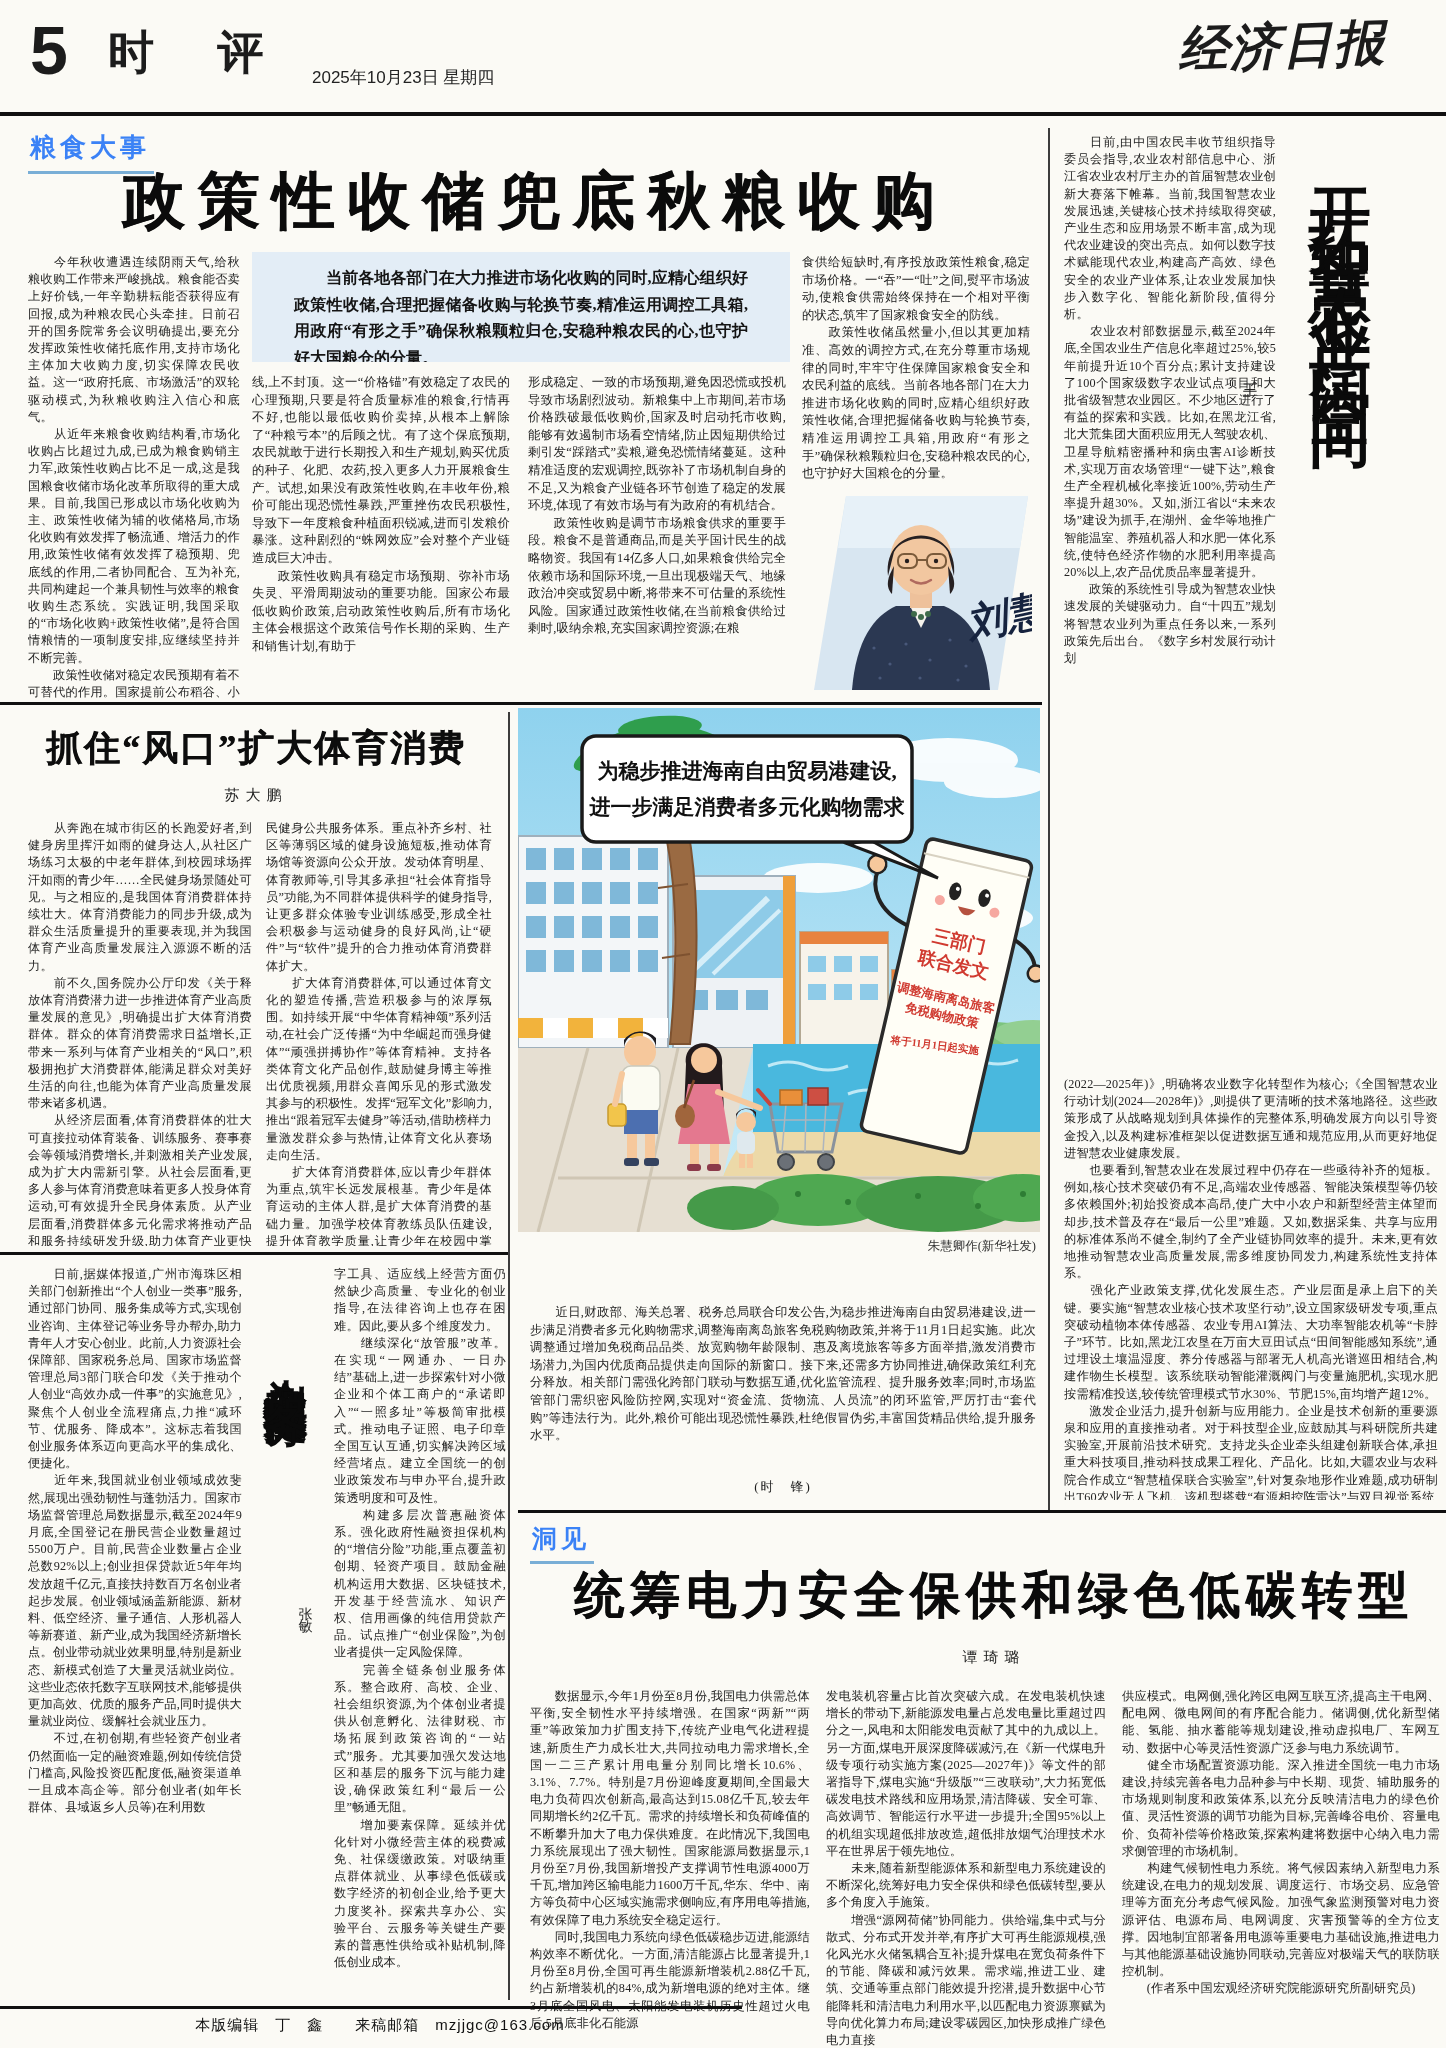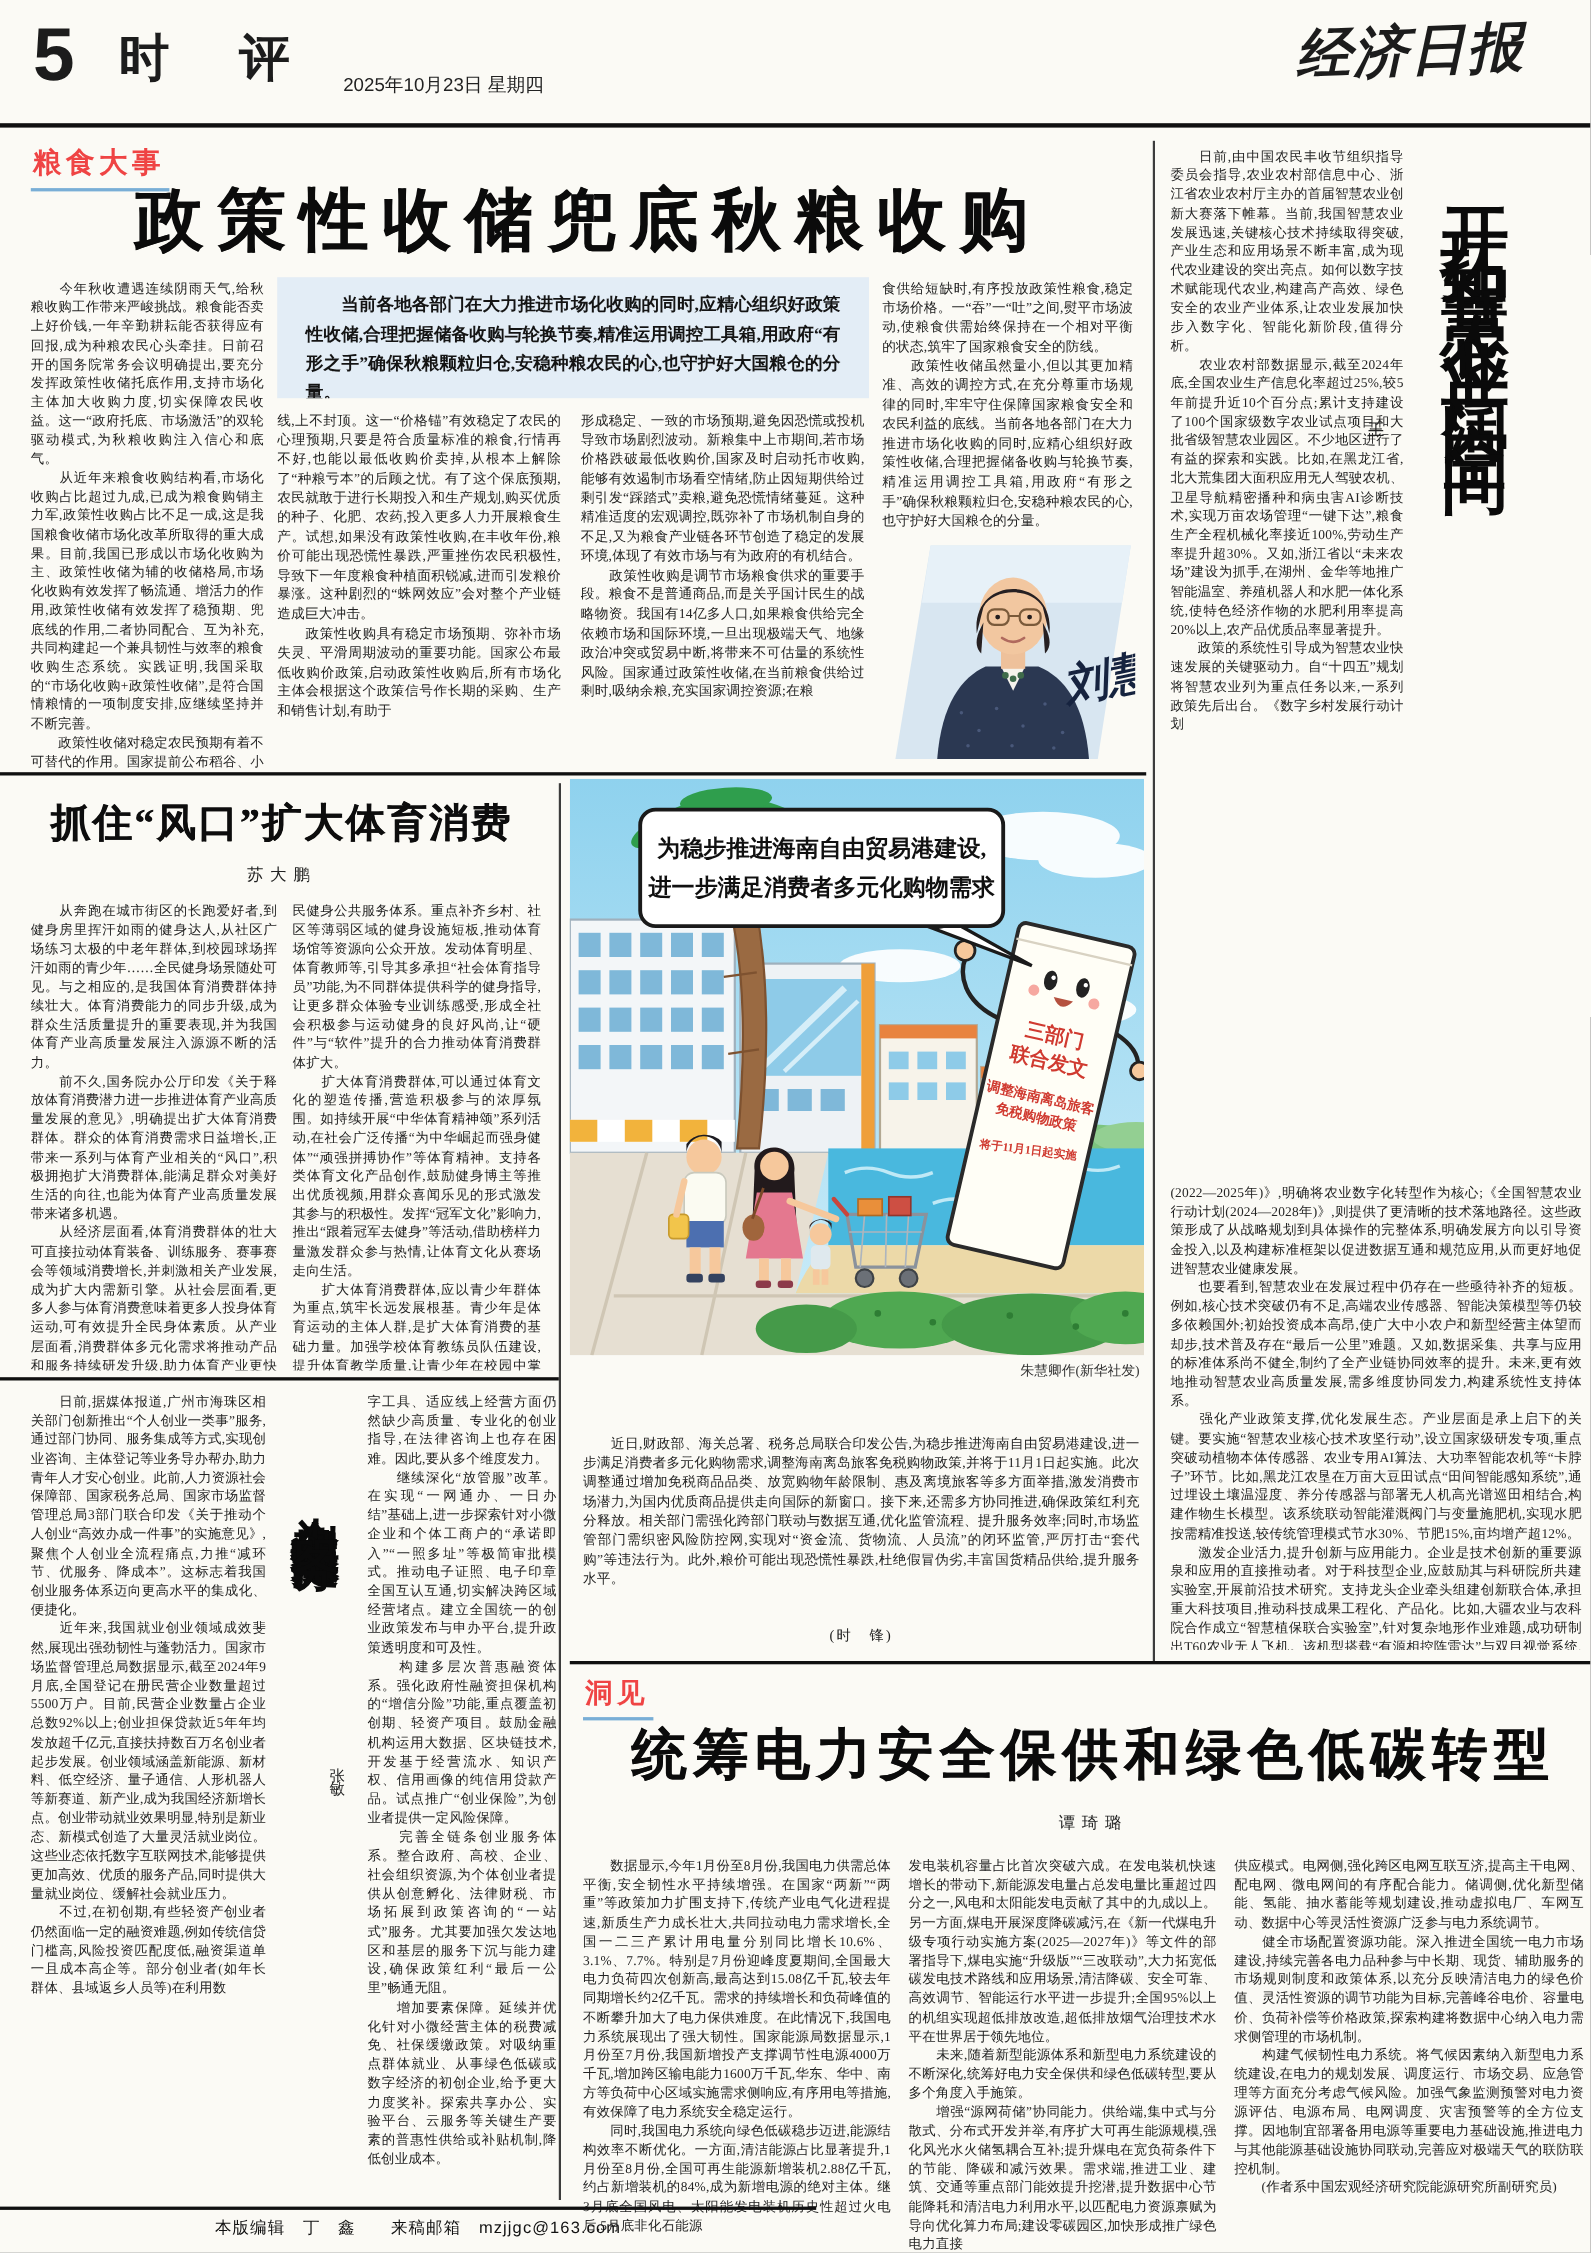--- a/index.html
+++ b/index.html
@@ -11,31 +11,31 @@
        overflow:hidden;color:#232323;letter-spacing:.2px}
   .col-sm{font-size:12.2px;line-height:17.2px}
   .rule-h{background:#101010}
   .rule-v{background:#3c3c3c}
   .pagenum{font-family:"Liberation Sans","DejaVu Sans",sans-serif;font-weight:900;font-size:68px;line-height:1}
   .section-title{font-weight:900;font-size:46px;letter-spacing:26px;line-height:1}
   .date{font-size:17px;color:#222;font-family:"Liberation Sans",sans-serif}
   .masthead{font-weight:900;font-size:50px;font-style:italic;letter-spacing:2px;
             transform:rotate(-2deg);line-height:1.05;white-space:nowrap}
   .tag{display:inline-block;font-family:"Liberation Sans",sans-serif;font-weight:900;
-       font-size:26px;color:#ef4444;letter-spacing:4px;border-bottom:3px solid #79aed6;
+       font-size:26px;color:#3b82f6;letter-spacing:4px;border-bottom:3px solid #79aed6;
        padding:0 4px 6px 2px}
   .headline-xl{font-weight:900;font-size:62px;letter-spacing:13px;text-align:center;
                line-height:1.15;color:#0b0b0b;text-shadow:.7px 0 #0b0b0b}
   .headline-l{font-weight:900;font-size:50px;letter-spacing:6px;text-align:center;
               color:#0b0b0b;text-shadow:.6px 0 #0b0b0b}
   .headline-m{font-weight:900;font-size:36px;letter-spacing:2px;text-align:center;
               color:#0d0d0d;text-shadow:.5px 0 #0d0d0d}
   .headline-s{font-weight:900;font-size:33px;letter-spacing:3px;color:#0d0d0d;text-shadow:.5px 0 #0d0d0d}
   .byline{font-size:15px;text-align:center;letter-spacing:6px;color:#222}
-  .highlight-box{background:#e3edf6;padding:13px 26px;font-size:16px;line-height:26.5px;
+  .highlight-box{background:#e3edf6;padding:13px 42px;font-size:16px;line-height:26.5px;
                  font-weight:600;text-align:justify;white-space:pre-wrap;overflow:hidden;color:#141414}
   .vtitle{writing-mode:vertical-rl;text-orientation:upright;font-family:"Liberation Sans",sans-serif;
           font-weight:900;color:#0a0a0a;overflow:hidden}
   .vauthor{writing-mode:vertical-rl;text-orientation:upright;font-size:15px;letter-spacing:12px;color:#222}
   .credit{font-size:12.5px;color:#333;text-align:right}
   .endline{font-size:13px;text-align:center;letter-spacing:2px}
   .footer{font-size:15px;text-align:center;letter-spacing:1px;color:#111;font-family:"Liberation Sans",sans-serif}
 </style>
 </head>
 <body>

